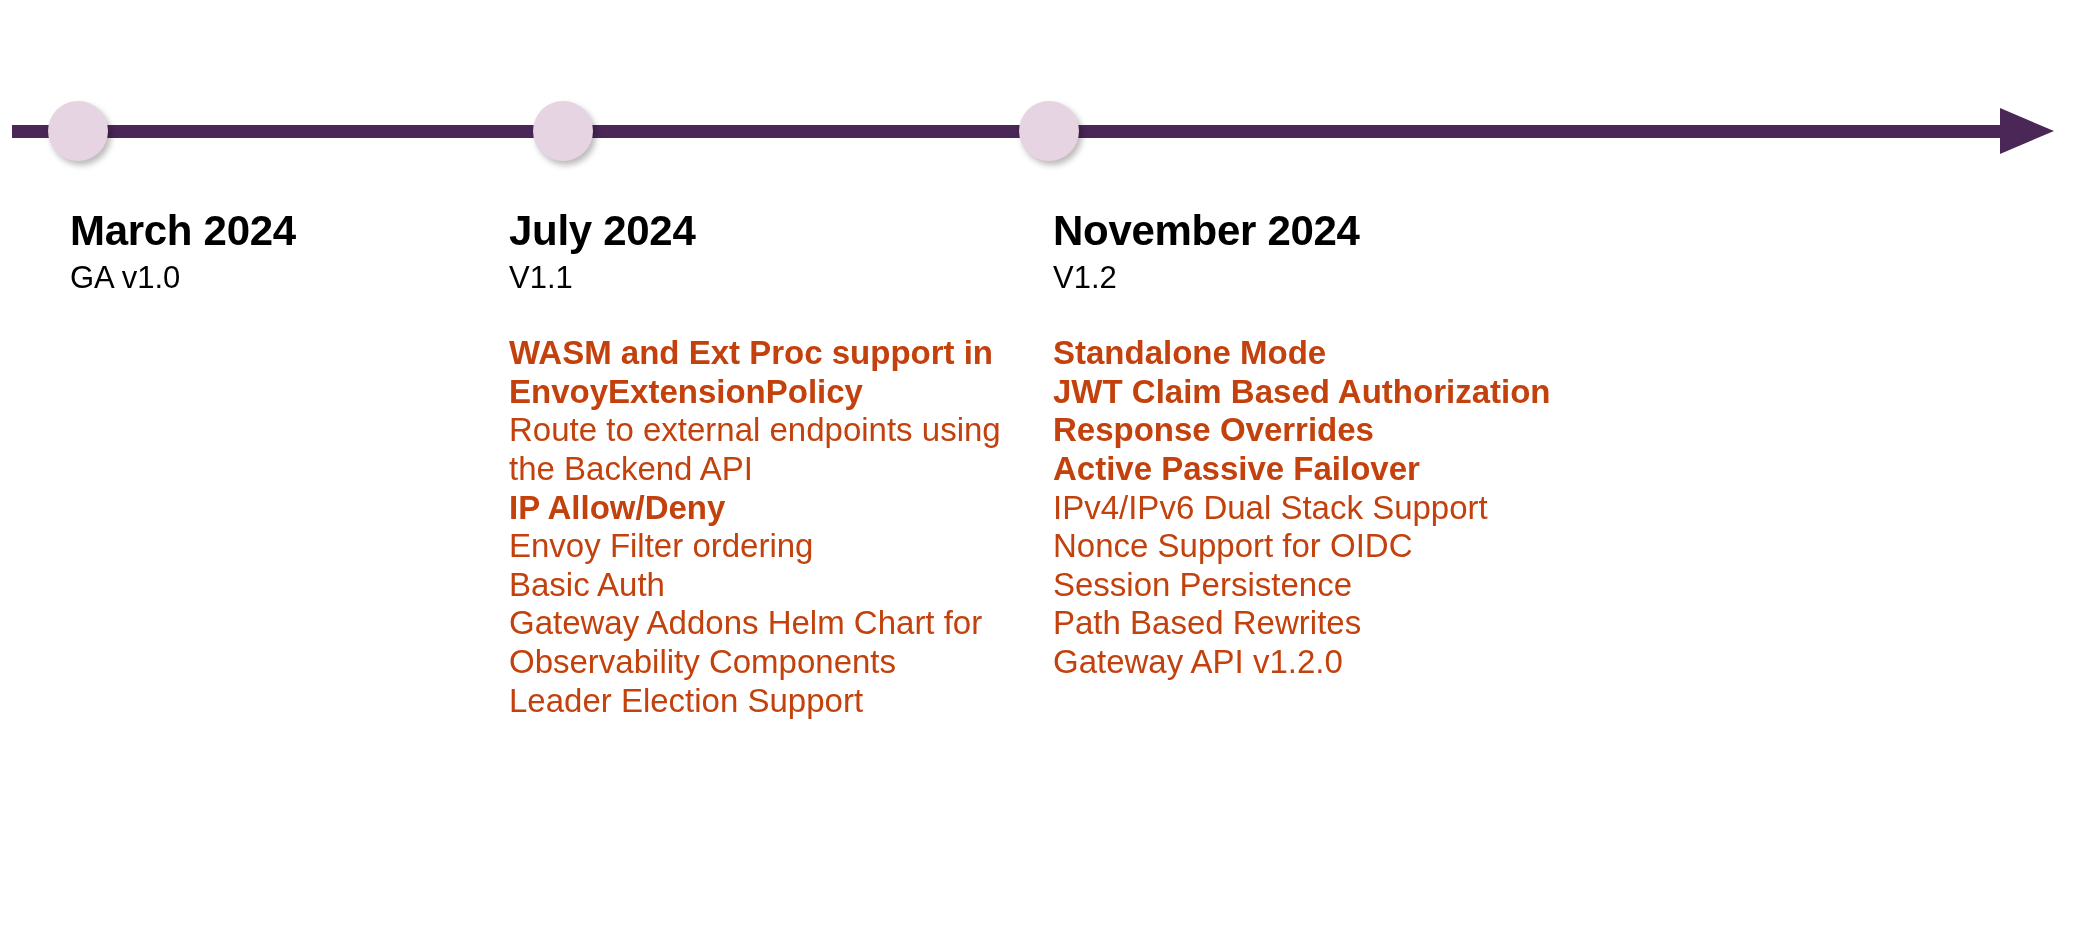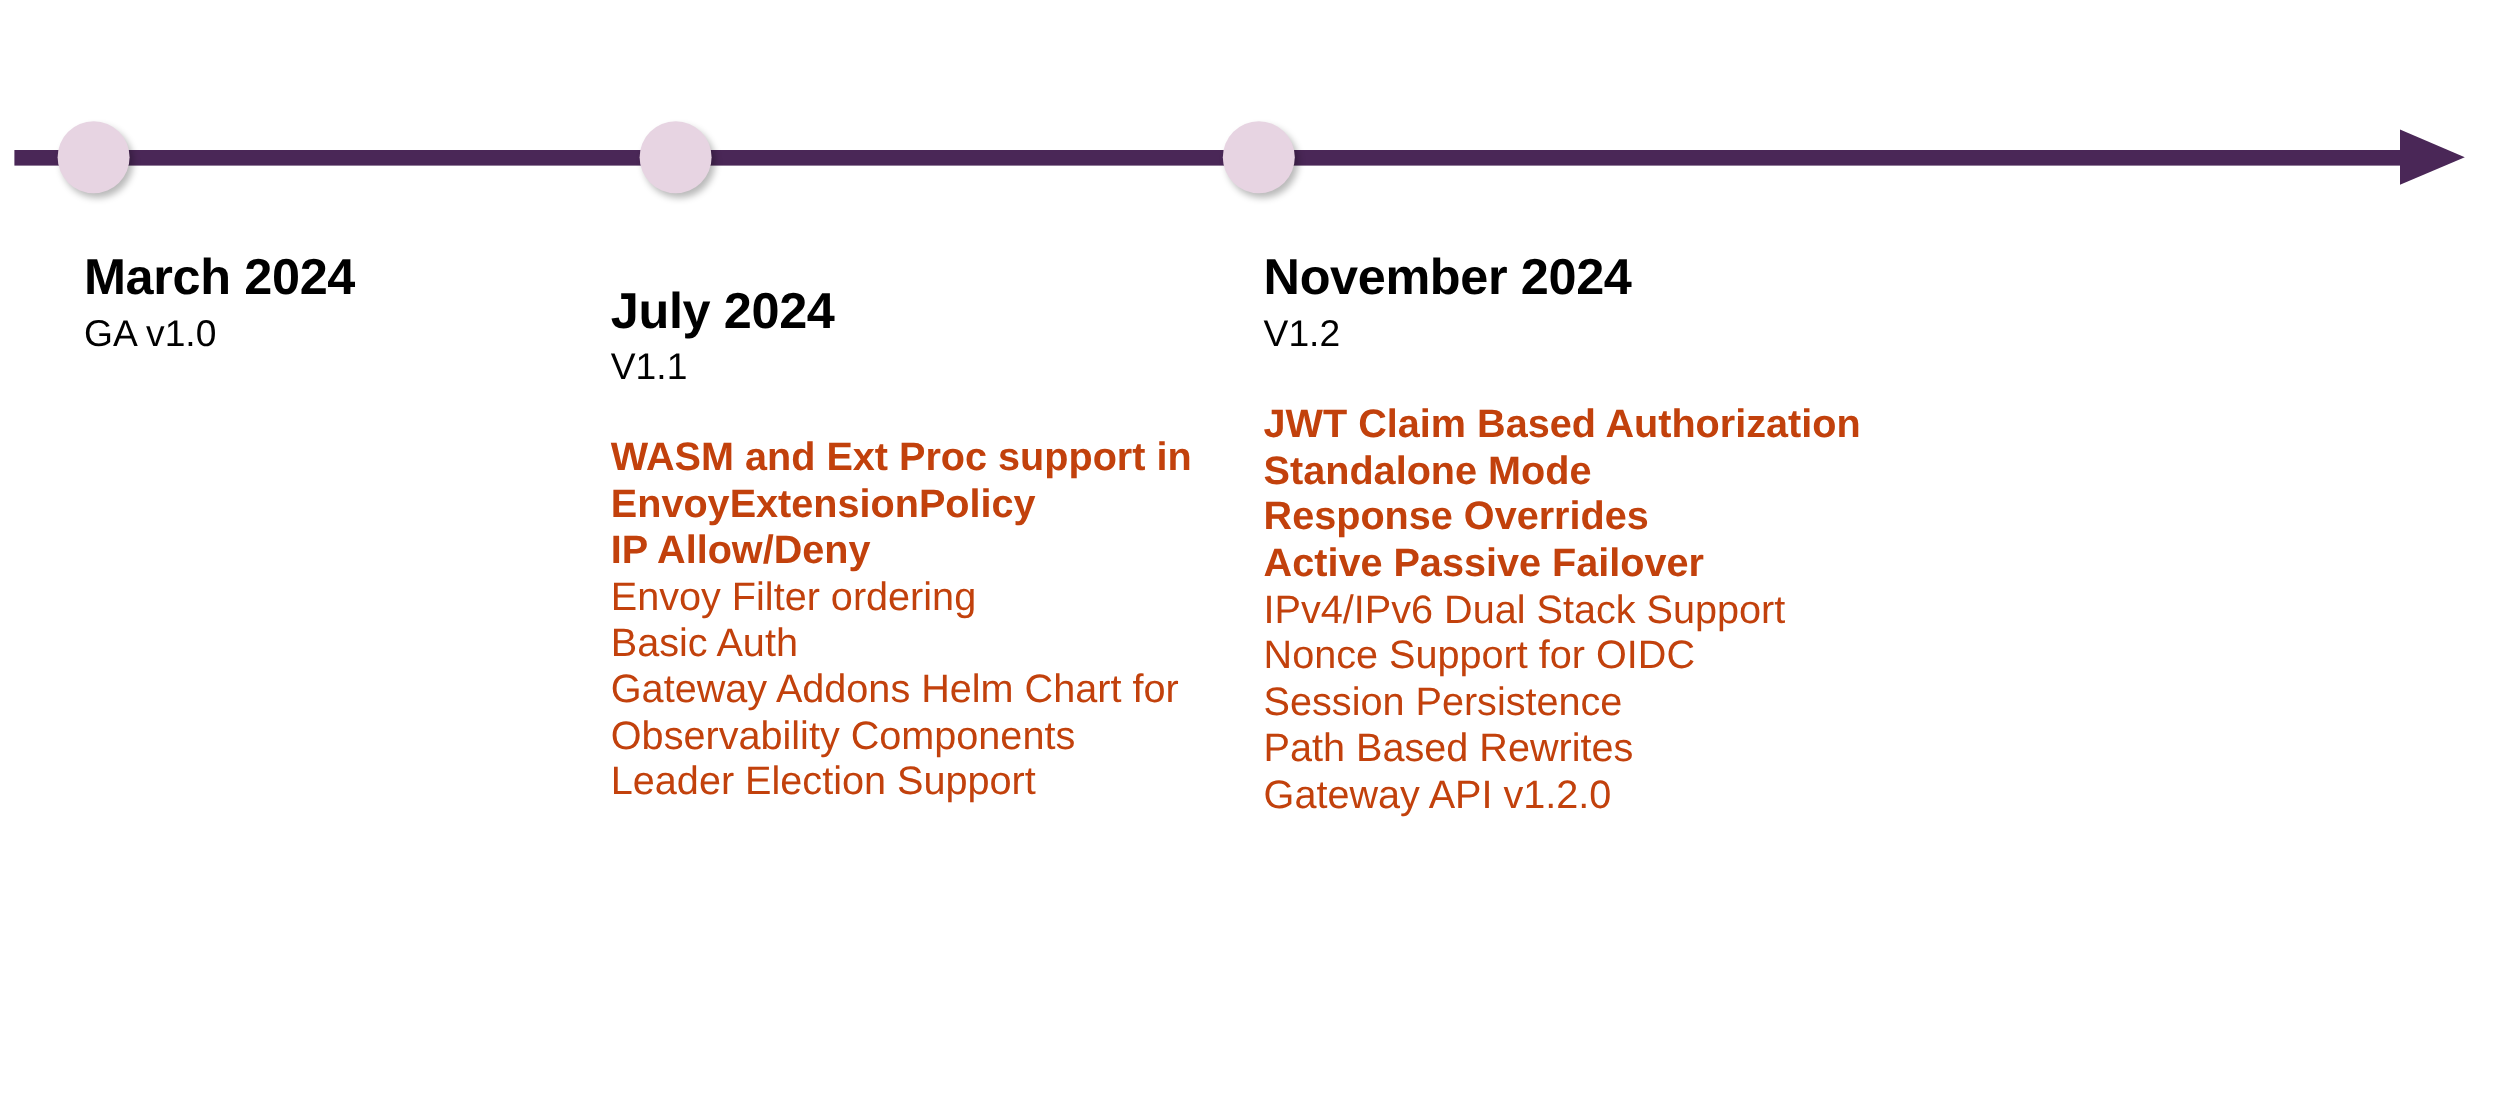--- a/index.html
+++ b/index.html
@@ -111,38 +111,39 @@
         <div class="node" style="left: 533px; background: rgb(231, 212, 226);"></div>
         <div class="node" style="left: 1019px; background: rgb(231, 212, 226);"></div>
       </div>
   </div>
 
   <div class="columns" id="columns-host">
       <div class="col" style="left: 70px; width: 420px;">
         <div class="col-title">March 2024</div>
         <div class="col-subtitle">GA v1.0</div>
       </div>
-      <div class="col" style="left: 509px; width: 500px; margin-top: 28px;">
+      <div class="col" style="left: 509px; width: 500px;">
         <div class="col-title">July 2024</div>
         <div class="col-subtitle">V1.1</div>
         <div class="feature-list">
           <div class="feature bold">WASM and Ext Proc support in EnvoyExtensionPolicy</div>
+          <div class="feature regular">Route to external endpoints using the Backend API</div>
           <div class="feature bold">IP Allow/Deny</div>
           <div class="feature regular">Envoy Filter ordering</div>
           <div class="feature regular">Basic Auth</div>
           <div class="feature regular">Gateway Addons Helm Chart for Observability Components</div>
           <div class="feature regular">Leader Election Support</div>
         </div>
       </div>
       <div class="col" style="left: 1053px; width: 520px;">
         <div class="col-title">November 2024</div>
         <div class="col-subtitle">V1.2</div>
         <div class="feature-list">
+          <div class="feature bold">Standalone Mode</div>
           <div class="feature bold">JWT Claim Based Authorization</div>
-          <div class="feature bold">Standalone Mode</div>
           <div class="feature bold">Response Overrides</div>
           <div class="feature bold">Active Passive Failover</div>
           <div class="feature regular">IPv4/IPv6 Dual Stack Support</div>
           <div class="feature regular">Nonce Support for OIDC</div>
           <div class="feature regular">Session Persistence</div>
           <div class="feature regular">Path Based Rewrites</div>
           <div class="feature regular">Gateway API v1.2.0</div>
         </div>
       </div>
     </div>

